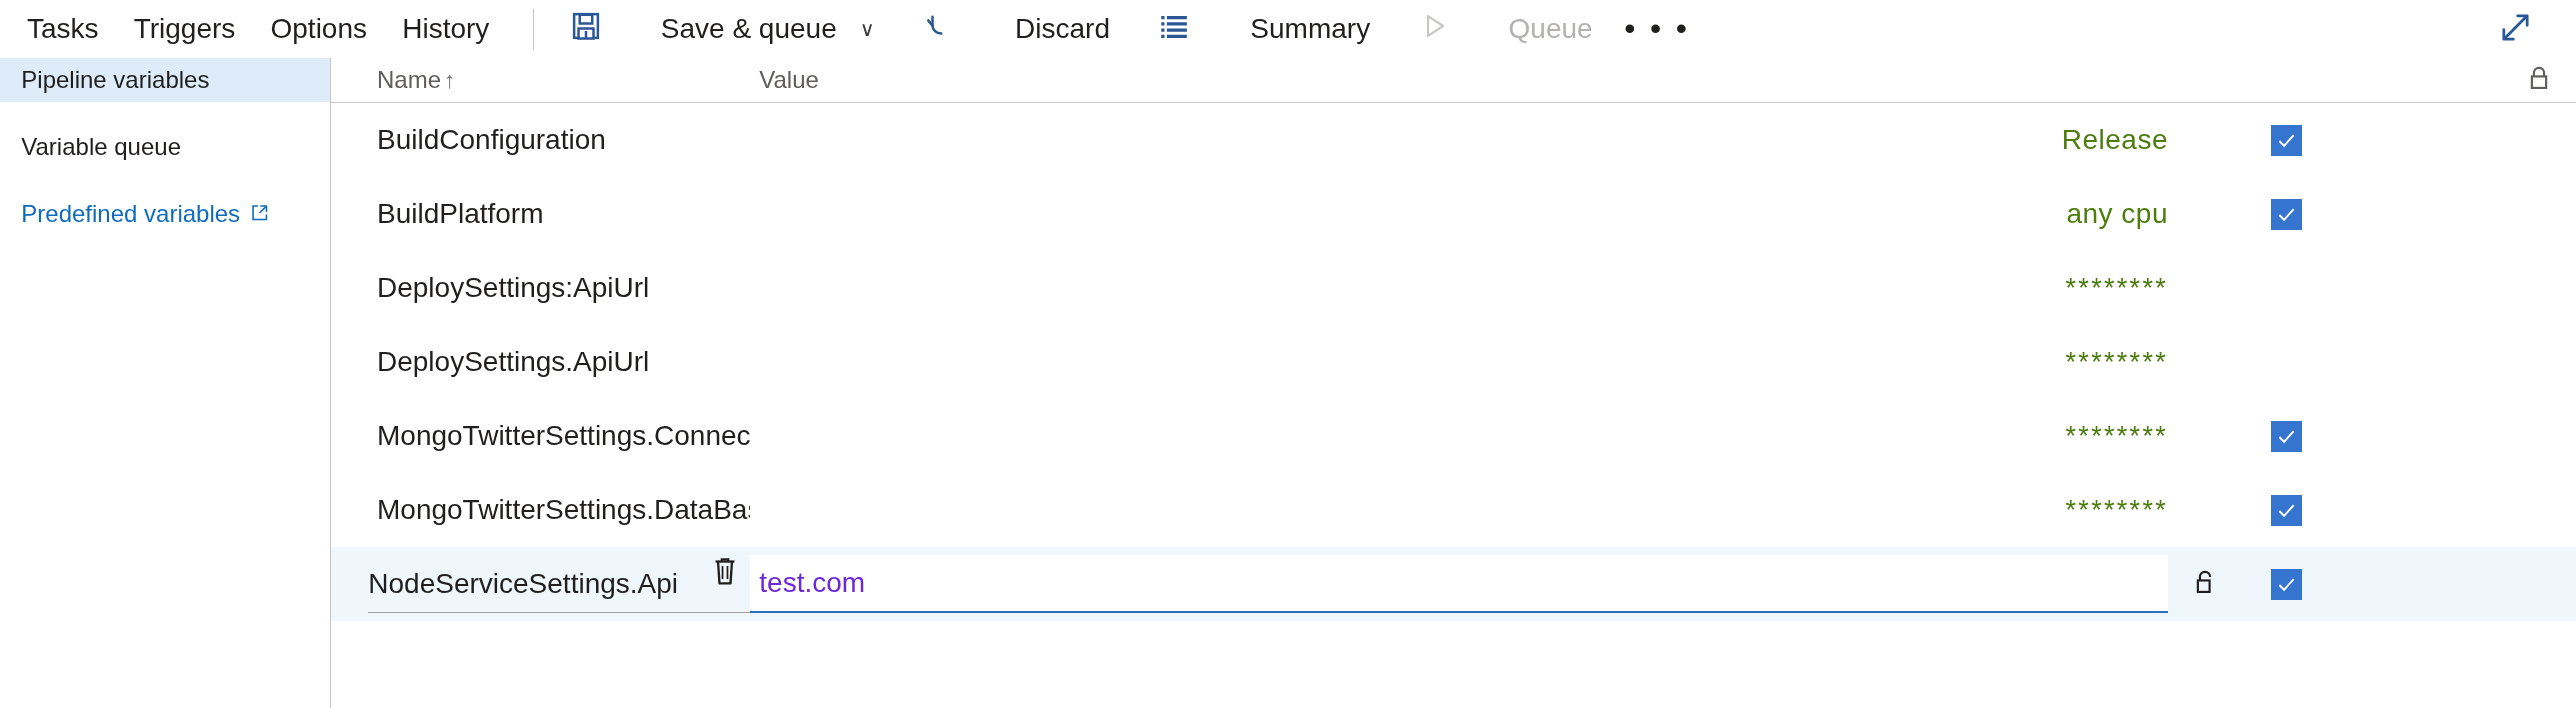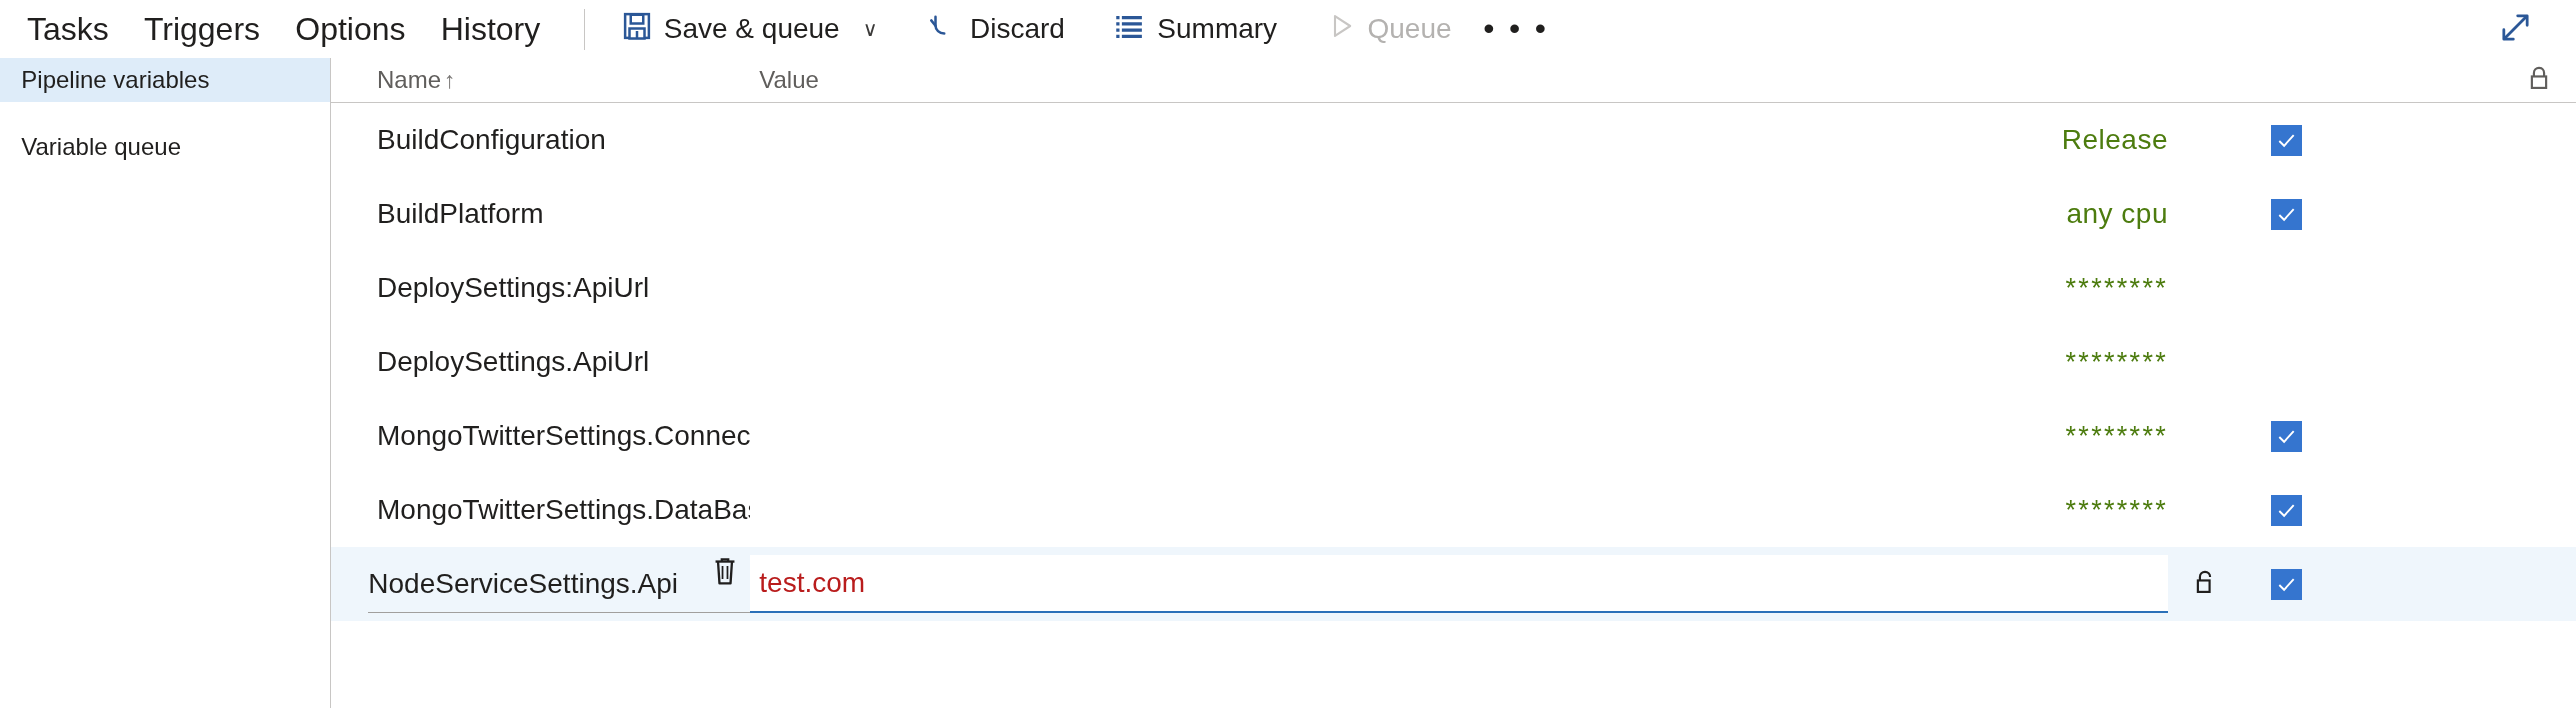--- a/index.html
+++ b/index.html
@@ -29,21 +29,21 @@
     align-items: flex-end;
     height: 58px;
     padding-left: 9.3px;
   }
   .tab {
     position: relative;
     height: 58px;
     display: flex;
     align-items: center;
     padding: 0 17.6px;
-    font-size: 32px;
+    font-size: 28px;
     color: #201f1e;
     cursor: pointer;
     white-space: nowrap;
   }
   .tab.active {
     font-weight: bold;
   }
   .tab.active::after {
     content: "";
     position: absolute;
@@ -70,21 +70,21 @@
     height: 43px;
     font-size: 28px;
     color: #201f1e;
     cursor: pointer;
     white-space: nowrap;
   }
   .tool-btn.disabled {
     color: #b4b2b0;
     cursor: default;
   }
-  .tool-btn .lbl { line-height: 1; }
+  .tool-btn .lbl { line-height: 1; margin-left: 48px; }
   .caret {
     font-size: 20.4px;
     color: #3b3a39;
     margin-left: 11px;
   }
   .dots {
     font-size: 32px;
     letter-spacing: 2.8px;
     color: #201f1e;
     padding: 0 16.7px;
@@ -218,21 +218,21 @@
     box-sizing: border-box;
     padding-left: 9.3px;
     margin-right: 0;
   }
   .value-field input {
     border: 0;
     outline: 0;
     background: transparent;
     font-family: inherit;
     font-size: 28px;
-    color: #b91c1c;
+    color: #6d28d9;
     width: 100%;
     padding: 0;
   }
 
   .checkbox {
     width: 31px;
     height: 31px;
     background: #3575cf;
     display: flex;
     align-items: center;
@@ -341,20 +341,30 @@
 
   <div class="sidebar">
     <div class="side-item selected">
       <span>Pipeline variables</span>
     </div>
     <div class="side-gap"></div>
     <div class="side-item">
       <span>Variable queue</span>
     </div>
     <div class="side-gap"></div>
+    <div class="side-item link">
+      <span>Predefined variables</span>
+      <span>
+        <svg width="19.5" height="19.5" viewBox="0 0 16 16" fill="none">
+          <path d="M6.5 2.5 H2.5 V13.5 H13.5 V9.5" stroke="#0f6cbd" stroke-width="1.3"></path>
+          <path d="M9 2.5 H13.5 V7" stroke="#0f6cbd" stroke-width="1.3" stroke-linecap="round" stroke-linejoin="round"></path>
+          <path d="M13.2 2.8 L7.8 8.2" stroke="#0f6cbd" stroke-width="1.3"></path>
+        </svg>
+      </span>
+    </div>
   </div>
 
   <div class="table-wrap">
 
     <div class="thead">
       <div class="col-name">
         <div class="th">
           <span>Name</span>
           <span class="sort-arrow">↑</span>
         </div>

